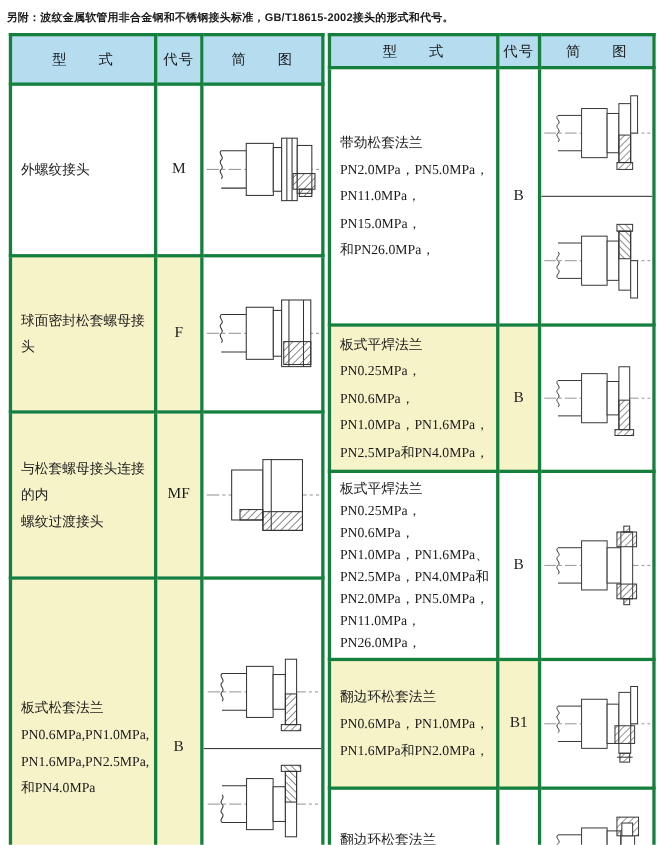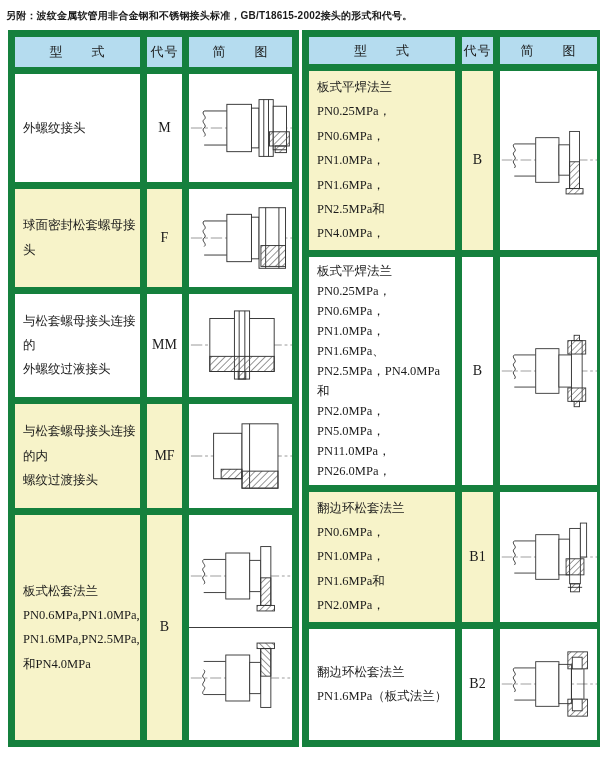--- a/index.html
+++ b/index.html
@@ -5,21 +5,21 @@
   html,body{margin:0;padding:0;}
   body{
     width:600px;height:768px;background:#fff;overflow:hidden;
     font-family:"Liberation Sans","DejaVu Sans",sans-serif;color:#1a1a1a;
   }
   .page-title{
     padding:9px 4px 7px 6px;font-size:10px;font-weight:bold;letter-spacing:.2px;
   }
   .tables{display:flex;gap:3px;padding:0 5px 0 8px;}
   table{border-collapse:collapse;table-layout:fixed;border:2px solid #222;}
-  th,td{border:7px solid #15803d;padding:0;overflow:hidden;}
+  th,td{border:3px solid #15803d;padding:0;overflow:hidden;}
   th{
     height:27px;background:#b5dcef;font-weight:normal;font-size:13px;
     letter-spacing:1px;
   }
   td.type{
     font-family:"Liberation Serif","DejaVu Serif",serif;
     font-size:12.5px;line-height:1.95;padding:4px 4px 4px 8px;
     white-space:pre-line;vertical-align:middle;
   }
   td.code{
@@ -174,30 +174,20 @@
               <use href="#sym-m"></use>
             </svg>
           </td>
     </tr>
     <tr class="hl" style="height:95px;">
       <td class="type">球面密封松套螺母接头</td>
       <td class="code">F</td>
       <td class="diag">
             <svg class="d" viewBox="0 0 112 84" width="106" height="80">
               <use href="#sym-f"></use>
-            </svg>
-          </td>
-    </tr>
-    <tr style="height:100px;">
-      <td class="type">与松套螺母接头连接的
-外螺纹过液接头</td>
-      <td class="code">MM</td>
-      <td class="diag">
-            <svg class="d" viewBox="0 0 112 84" width="106" height="82">
-              <use href="#sym-mm"></use>
             </svg>
           </td>
     </tr>
     <tr class="hl" style="height:101px;">
       <td class="type">与松套螺母接头连接的内
 螺纹过渡接头</td>
       <td class="code">MF</td>
       <td class="diag">
             <svg class="d" viewBox="0 0 112 84" width="106" height="82">
               <use href="#sym-mf"></use>
@@ -233,20 +223,41 @@
         <col style="width:153px">
         <col style="width:38px">
         <col style="width:104px">
       </colgroup>
     <tbody>
         <tr>
       <th>型　　式</th>
       <th>代号</th>
       <th>简　　图</th>
     </tr>
+    <tr style="height:231px;">
+      <td class="type">带劲松套法兰
+PN2.0MPa，PN5.0MPa，
+PN11.0MPa，PN15.0MPa，
+和PN26.0MPa，</td>
+      <td class="code">B</td>
+      <td class="diag" style="padding:0;">
+        <div class="split">
+          <div class="sub" style="height:115px;">
+                <svg class="d" viewBox="0 0 112 84" width="100" height="82">
+                  <use href="#sym-neck"></use>
+                </svg>
+              </div>
+          <div class="sub" style="height:115px;">
+                <svg class="d flip" viewBox="0 0 112 84" width="100" height="82">
+                  <use href="#sym-neck"></use>
+                </svg>
+              </div>
+        </div>
+      </td>
+    </tr>
     <tr class="hl" style="height:118px;">
       <td class="type">板式平焊法兰
 PN0.25MPa，PN0.6MPa，
 PN1.0MPa，PN1.6MPa，
 PN2.5MPa和PN4.0MPa，</td>
       <td class="code">B</td>
       <td class="diag">
             <svg class="d" viewBox="0 0 112 84" width="100" height="82">
               <use href="#sym-plate"></use>
             </svg>

